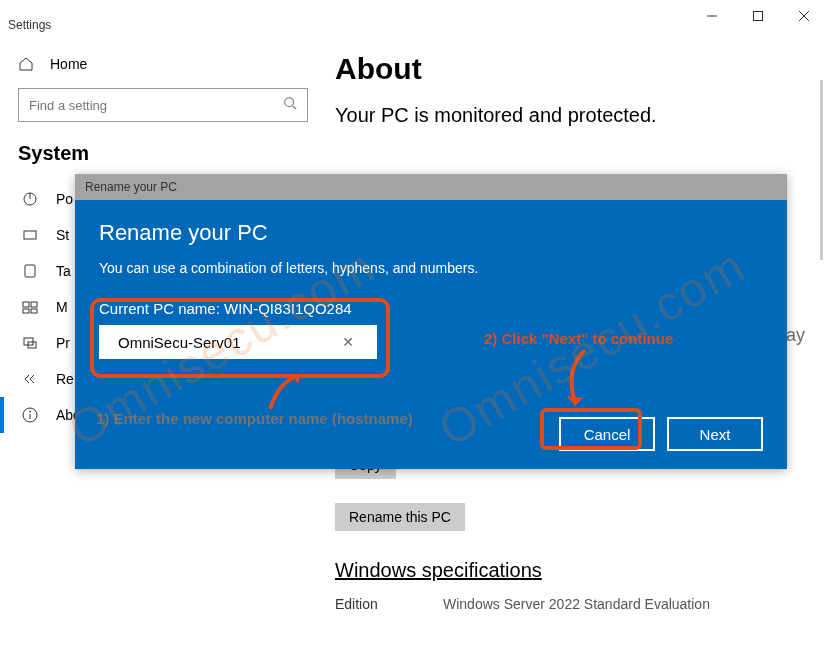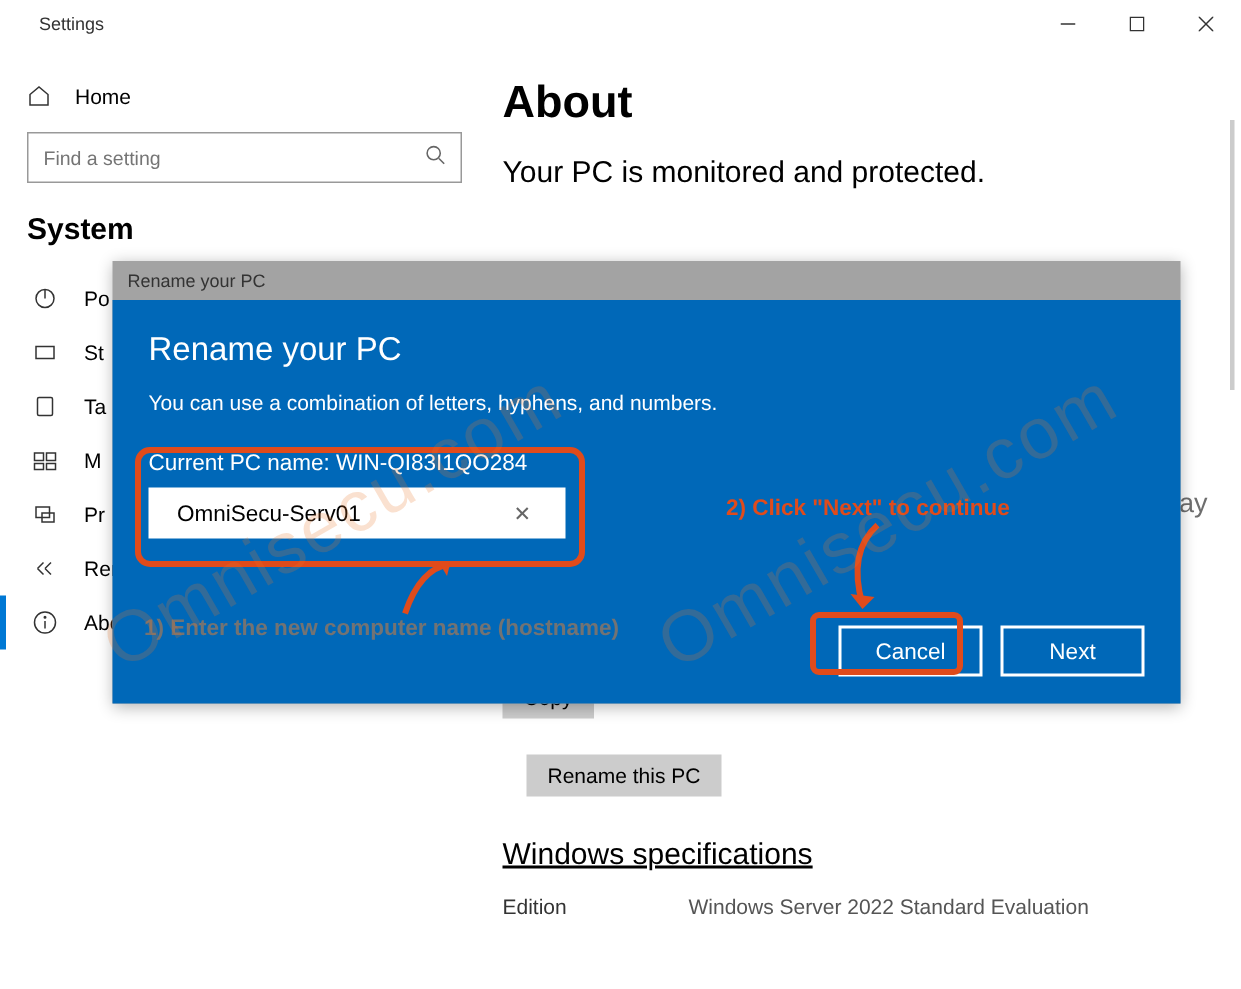--- a/index.html
+++ b/index.html
@@ -1,40 +1,40 @@
 <!DOCTYPE html>
 <html><head>
   <meta charset="utf-8">
   <style>
     * { margin: 0; padding: 0; box-sizing: border-box; font-family: "Segoe UI", Tahoma, sans-serif; }
     body { width: 827px; height: 659px; background: #fff; position: relative; overflow: hidden; }
     .window { width: 827px; height: 659px; position: relative; }
-    .titlebar { height: 32px; display: flex; align-items: center; justify-content: space-between; padding: 0 0 0 26px; }
+    .titlebar { height: 32px; display: flex; align-items: flex-end; justify-content: space-between; padding: 0 0 0 8px; }
     .titlebar-title { font-size: 12px; color: #333; }
     .titlebar-controls { display: flex; }
     .titlebar-btn { width: 46px; height: 32px; display: flex; align-items: center; justify-content: center; color: #444; font-size: 11px; }
     .body { display: flex; height: calc(100% - 32px); }
     .sidebar { width: 335px; padding: 16px 0 0 18px; background: #fff; position: relative; }
     .home-row { display: flex; align-items: center; gap: 16px; padding: 8px 0 16px; font-size: 14px; cursor: pointer; }
     .search-wrap { width: 290px; height: 34px; border: 1px solid #999; display: flex; align-items: center; padding: 0 10px; margin-bottom: 20px; }
     .search-input { flex: 1; border: none; outline: none; font-size: 13px; background: transparent; }
     .search-icon { width: 14px; height: 14px; color: #666; }
     .cat-heading { font-weight: 700; font-size: 20px; margin-bottom: 16px; }
     .nav-item { display: flex; align-items: center; gap: 18px; padding: 10px 0 10px 4px; font-size: 14px; cursor: pointer; position: relative; }
     .nav-item.selected::before { content: ""; position: absolute; left: -18px; top: 0; bottom: 0; width: 4px; background: #0078d4; }
     .nav-icon { width: 16px; height: 16px; display: inline-flex; align-items: center; justify-content: center; color: #333; }
     .main { flex: 1; padding: 20px 0 0 0; position: relative; }
     .about-title { font-size: 30px; font-weight: 600; margin-bottom: 18px; }
     .subtitle { font-size: 20px; margin-bottom: 44px; }
     .scroller { position: absolute; right: 4px; top: 48px; width: 3px; height: 180px; background: #ccc; }
     .copy-btn, .rename-btn { display: inline-block; background: #ccc; padding: 6px 14px; font-size: 14px; border: none; cursor: pointer; }
     .copy-btn { margin-top: 280px; }
-    .rename-btn { margin-top: 24px; display: block; margin-left: 16px; }
+    .rename-btn { margin-top: 24px; display: block; }
     .specs-title { font-size: 20px; margin-top: 28px; text-decoration: underline; }
-    .spec-row { display: flex; gap: 64px; margin-top: 14px; font-size: 14px; color: #555; }
+    .spec-row { display: flex; gap: 48px; margin-top: 14px; font-size: 14px; color: #555; }
     .spec-label { width: 60px; color: #333; }
     .overlay-text { color: #6e6e6e; font-size: 18px; }
 
     .dialog { position: absolute; left: 75px; top: 174px; width: 712px; height: 295px; background: #a3a3a3; box-shadow: 0 2px 10px rgba(0,0,0,.3); }
     .dialog-title { font-size: 12px; padding: 6px 10px; color: #333; }
     .dialog-body { background: #0068b8; color: #fff; height: calc(100% - 26px); padding: 20px 24px; position: relative; }
     .dlg-heading { font-size: 22px; font-weight: 400; margin-bottom: 14px; }
     .dlg-sub { font-size: 14px; margin-bottom: 24px; }
     .cur-name { font-size: 15px; margin-bottom: 8px; }
     .name-input-wrap { width: 278px; height: 34px; background: #fff; display: flex; align-items: center; padding: 0 19px; }

